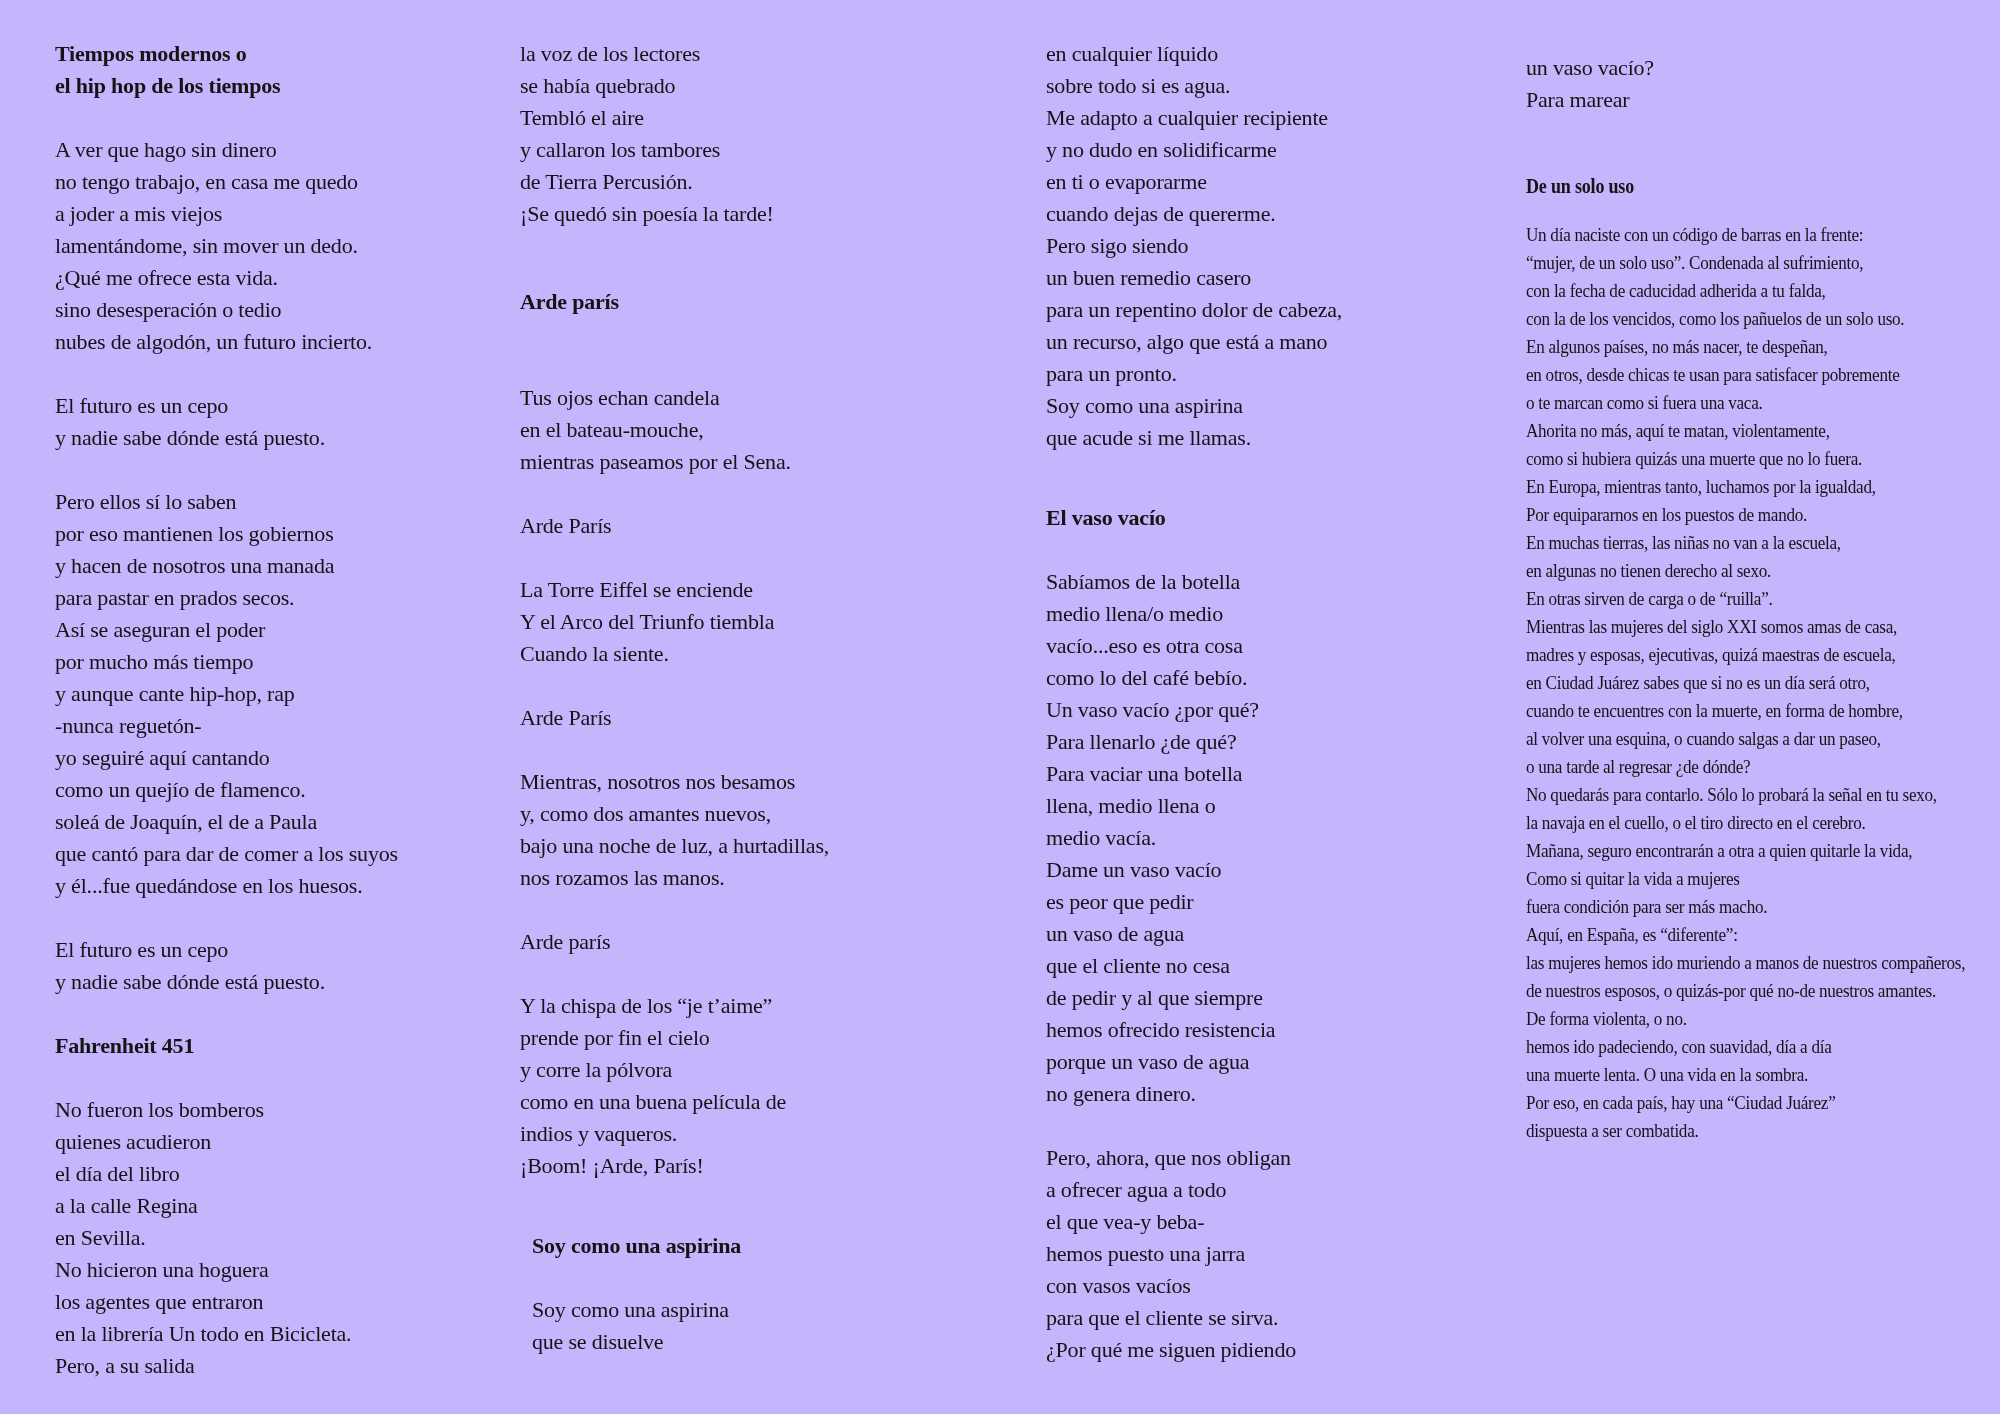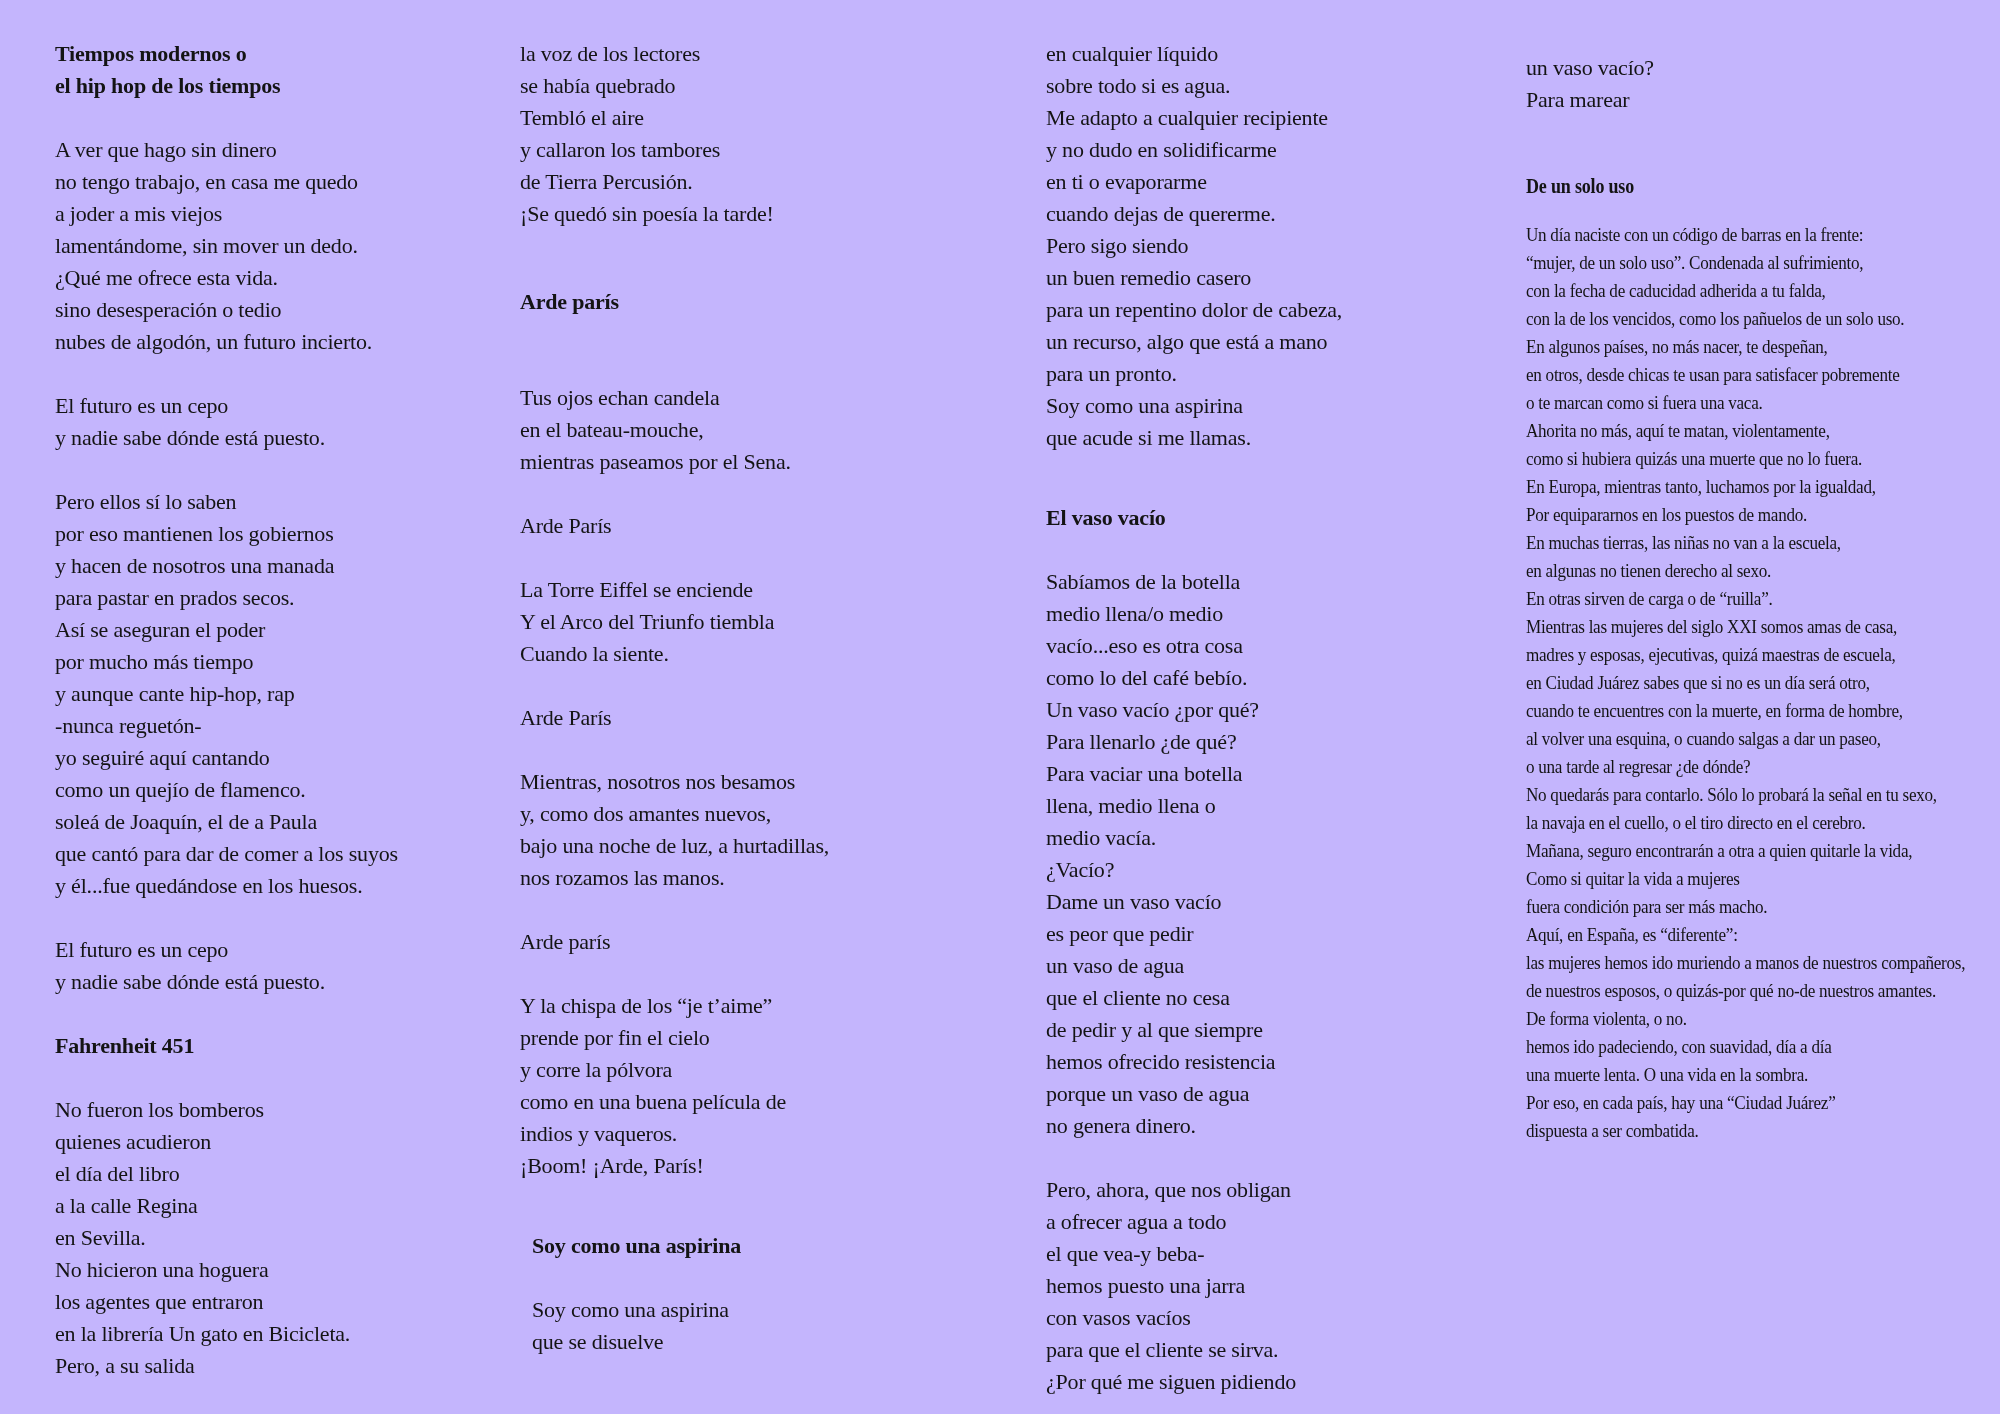--- a/index.html
+++ b/index.html
@@ -93,21 +93,21 @@
         <p class="line">Fahrenheit 451</p>
       </div>
       <div class="block stanza" style="margin-top: 32px;">
         <p class="line">No fueron los bomberos</p>
         <p class="line">quienes acudieron</p>
         <p class="line">el día del libro</p>
         <p class="line">a la calle Regina</p>
         <p class="line">en Sevilla.</p>
         <p class="line">No hicieron una hoguera</p>
         <p class="line">los agentes que entraron</p>
-        <p class="line">en la librería Un gato en Bicicleta.</p>
+        <p class="line">en la librería Un todo en Bicicleta.</p>
         <p class="line">Pero, a su salida</p>
       </div>
     </section>
   <section class="col col-2">
       <div class="block stanza" style="margin-top: 0px;">
         <p class="line">la voz de los lectores</p>
         <p class="line">se había quebrado</p>
         <p class="line">Tembló el aire</p>
         <p class="line">y callaron los tambores</p>
         <p class="line">de Tierra Percusión.</p>
@@ -181,21 +181,20 @@
       <div class="block stanza" style="margin-top: 32px;">
         <p class="line">Sabíamos de la botella</p>
         <p class="line">medio llena/o medio</p>
         <p class="line">vacío...eso es otra cosa</p>
         <p class="line">como lo del café bebío.</p>
         <p class="line">Un vaso vacío ¿por qué?</p>
         <p class="line">Para llenarlo ¿de qué?</p>
         <p class="line">Para vaciar una botella</p>
         <p class="line">llena, medio llena o</p>
         <p class="line">medio vacía.</p>
-        <p class="line">¿Vacío?</p>
         <p class="line">Dame un vaso vacío</p>
         <p class="line">es peor que pedir</p>
         <p class="line">un vaso de agua</p>
         <p class="line">que el cliente no cesa</p>
         <p class="line">de pedir y al que siempre</p>
         <p class="line">hemos ofrecido resistencia</p>
         <p class="line">porque un vaso de agua</p>
         <p class="line">no genera dinero.</p>
       </div>
       <div class="block stanza" style="margin-top: 32px;">

